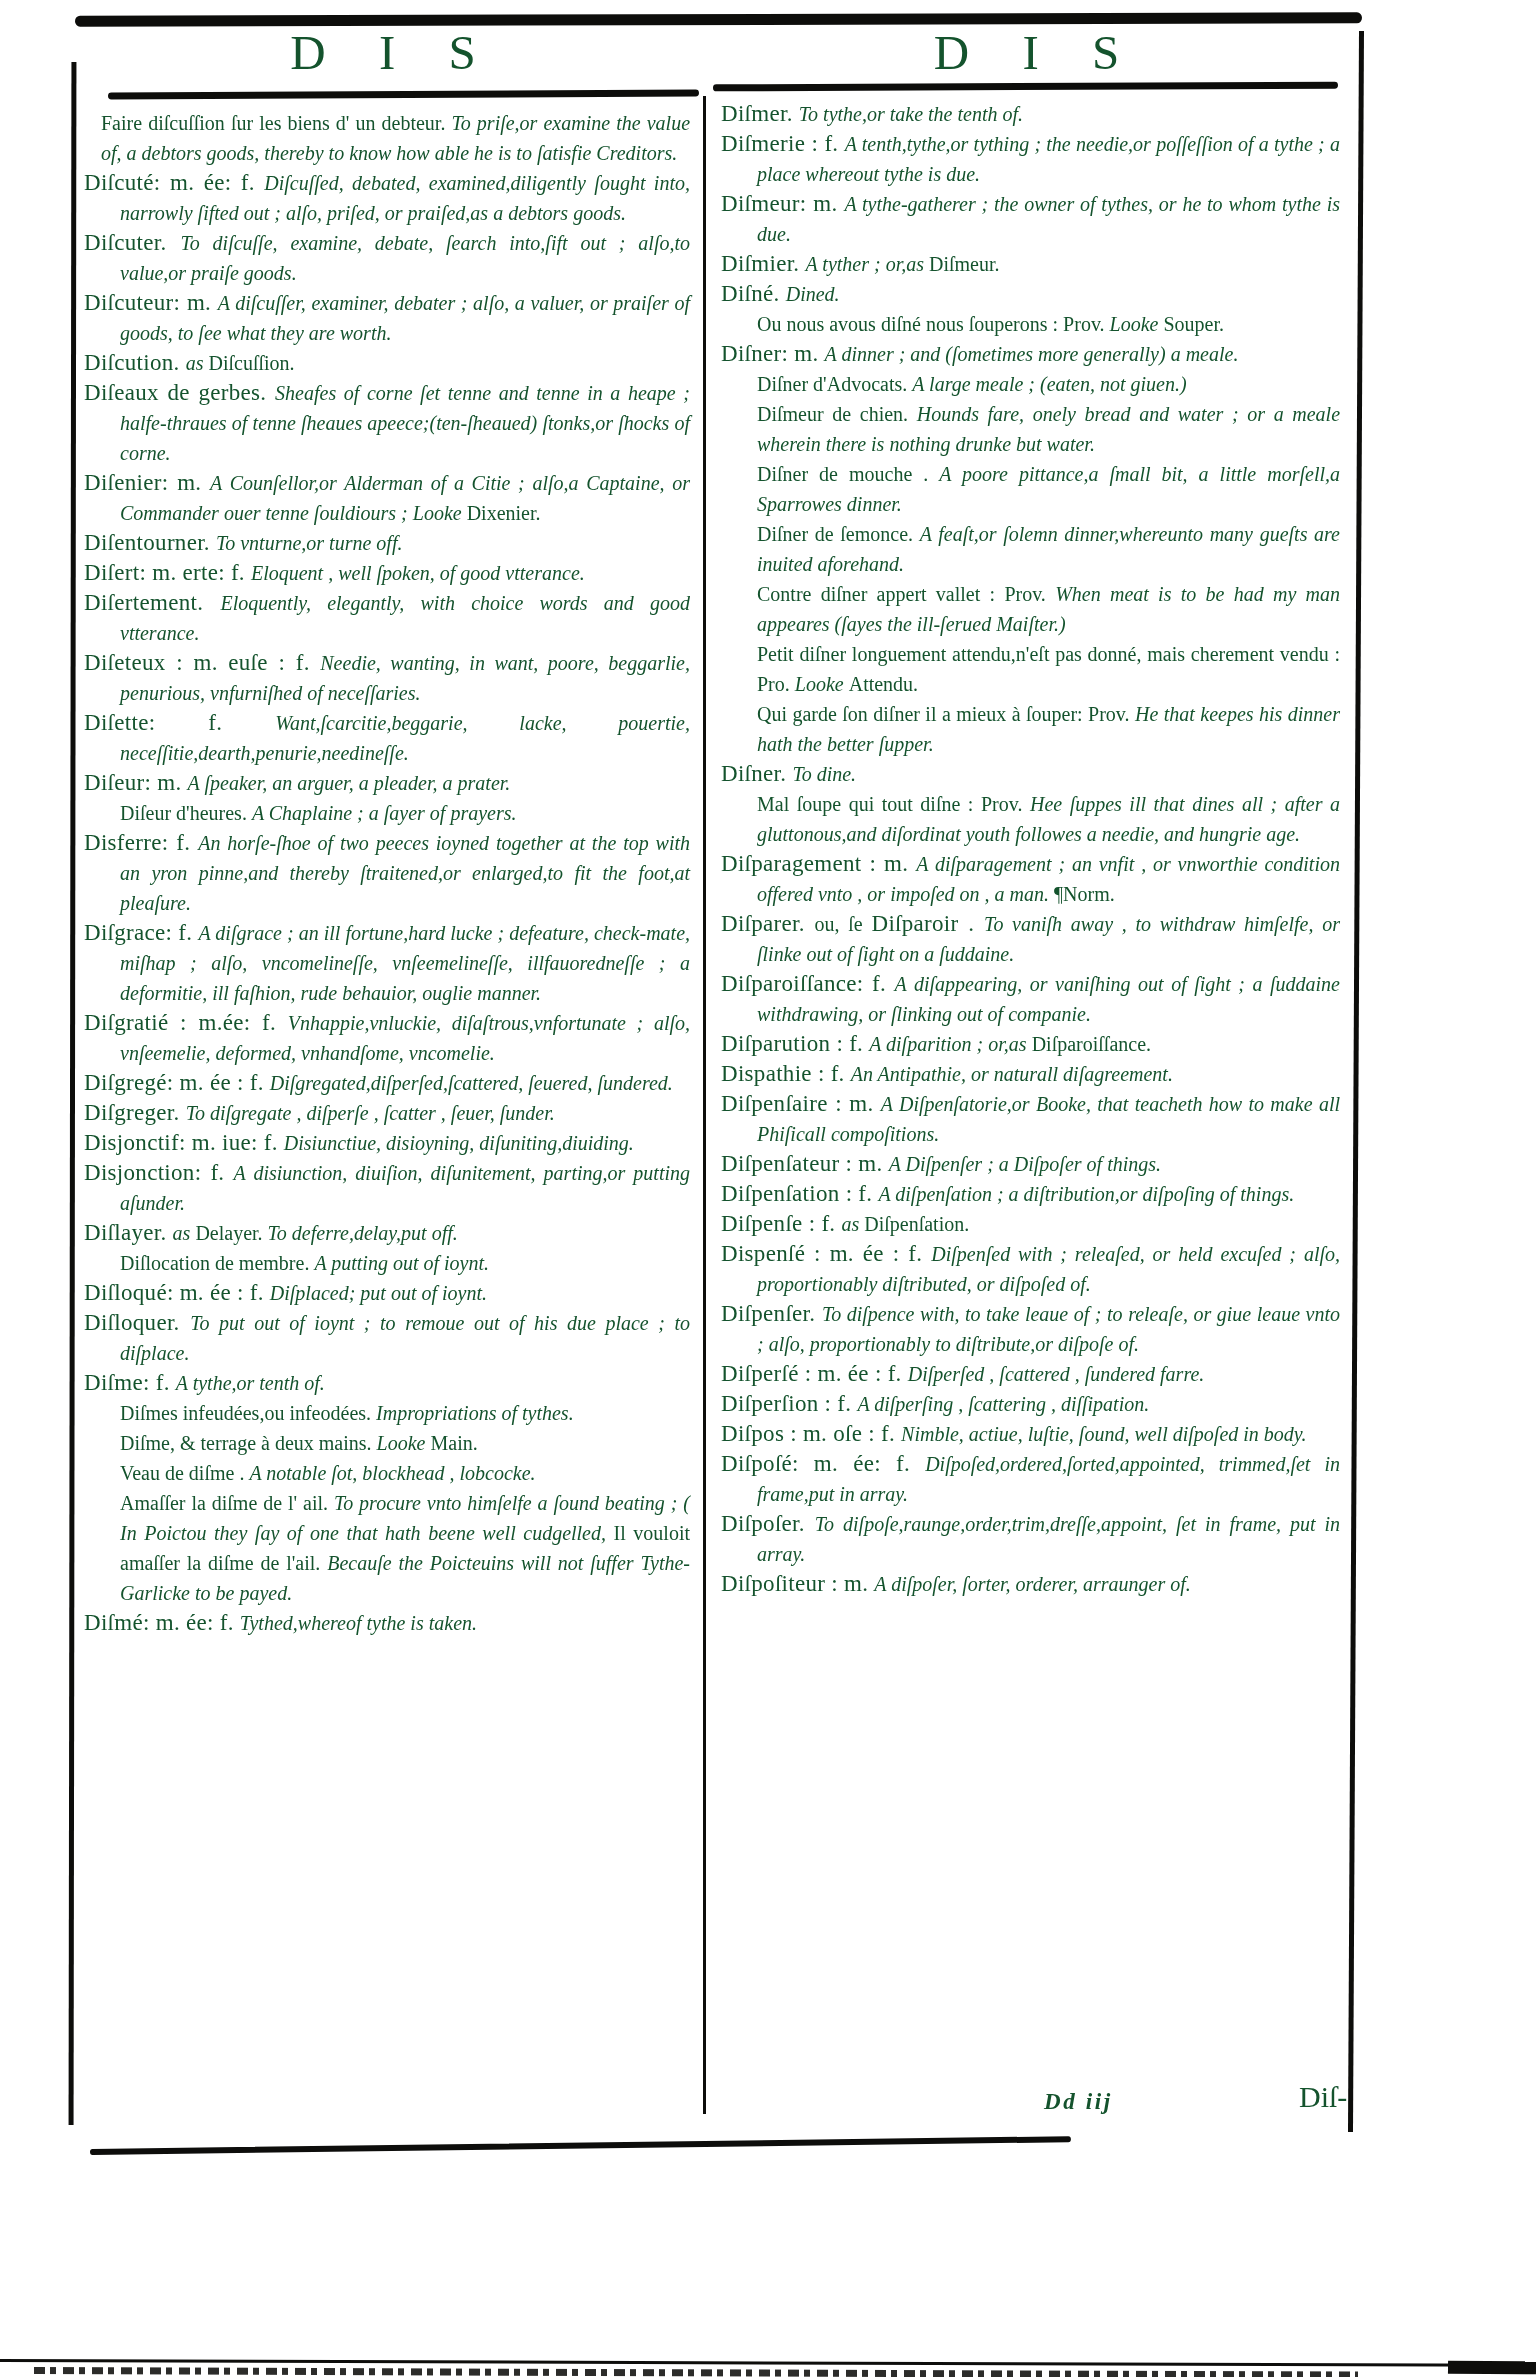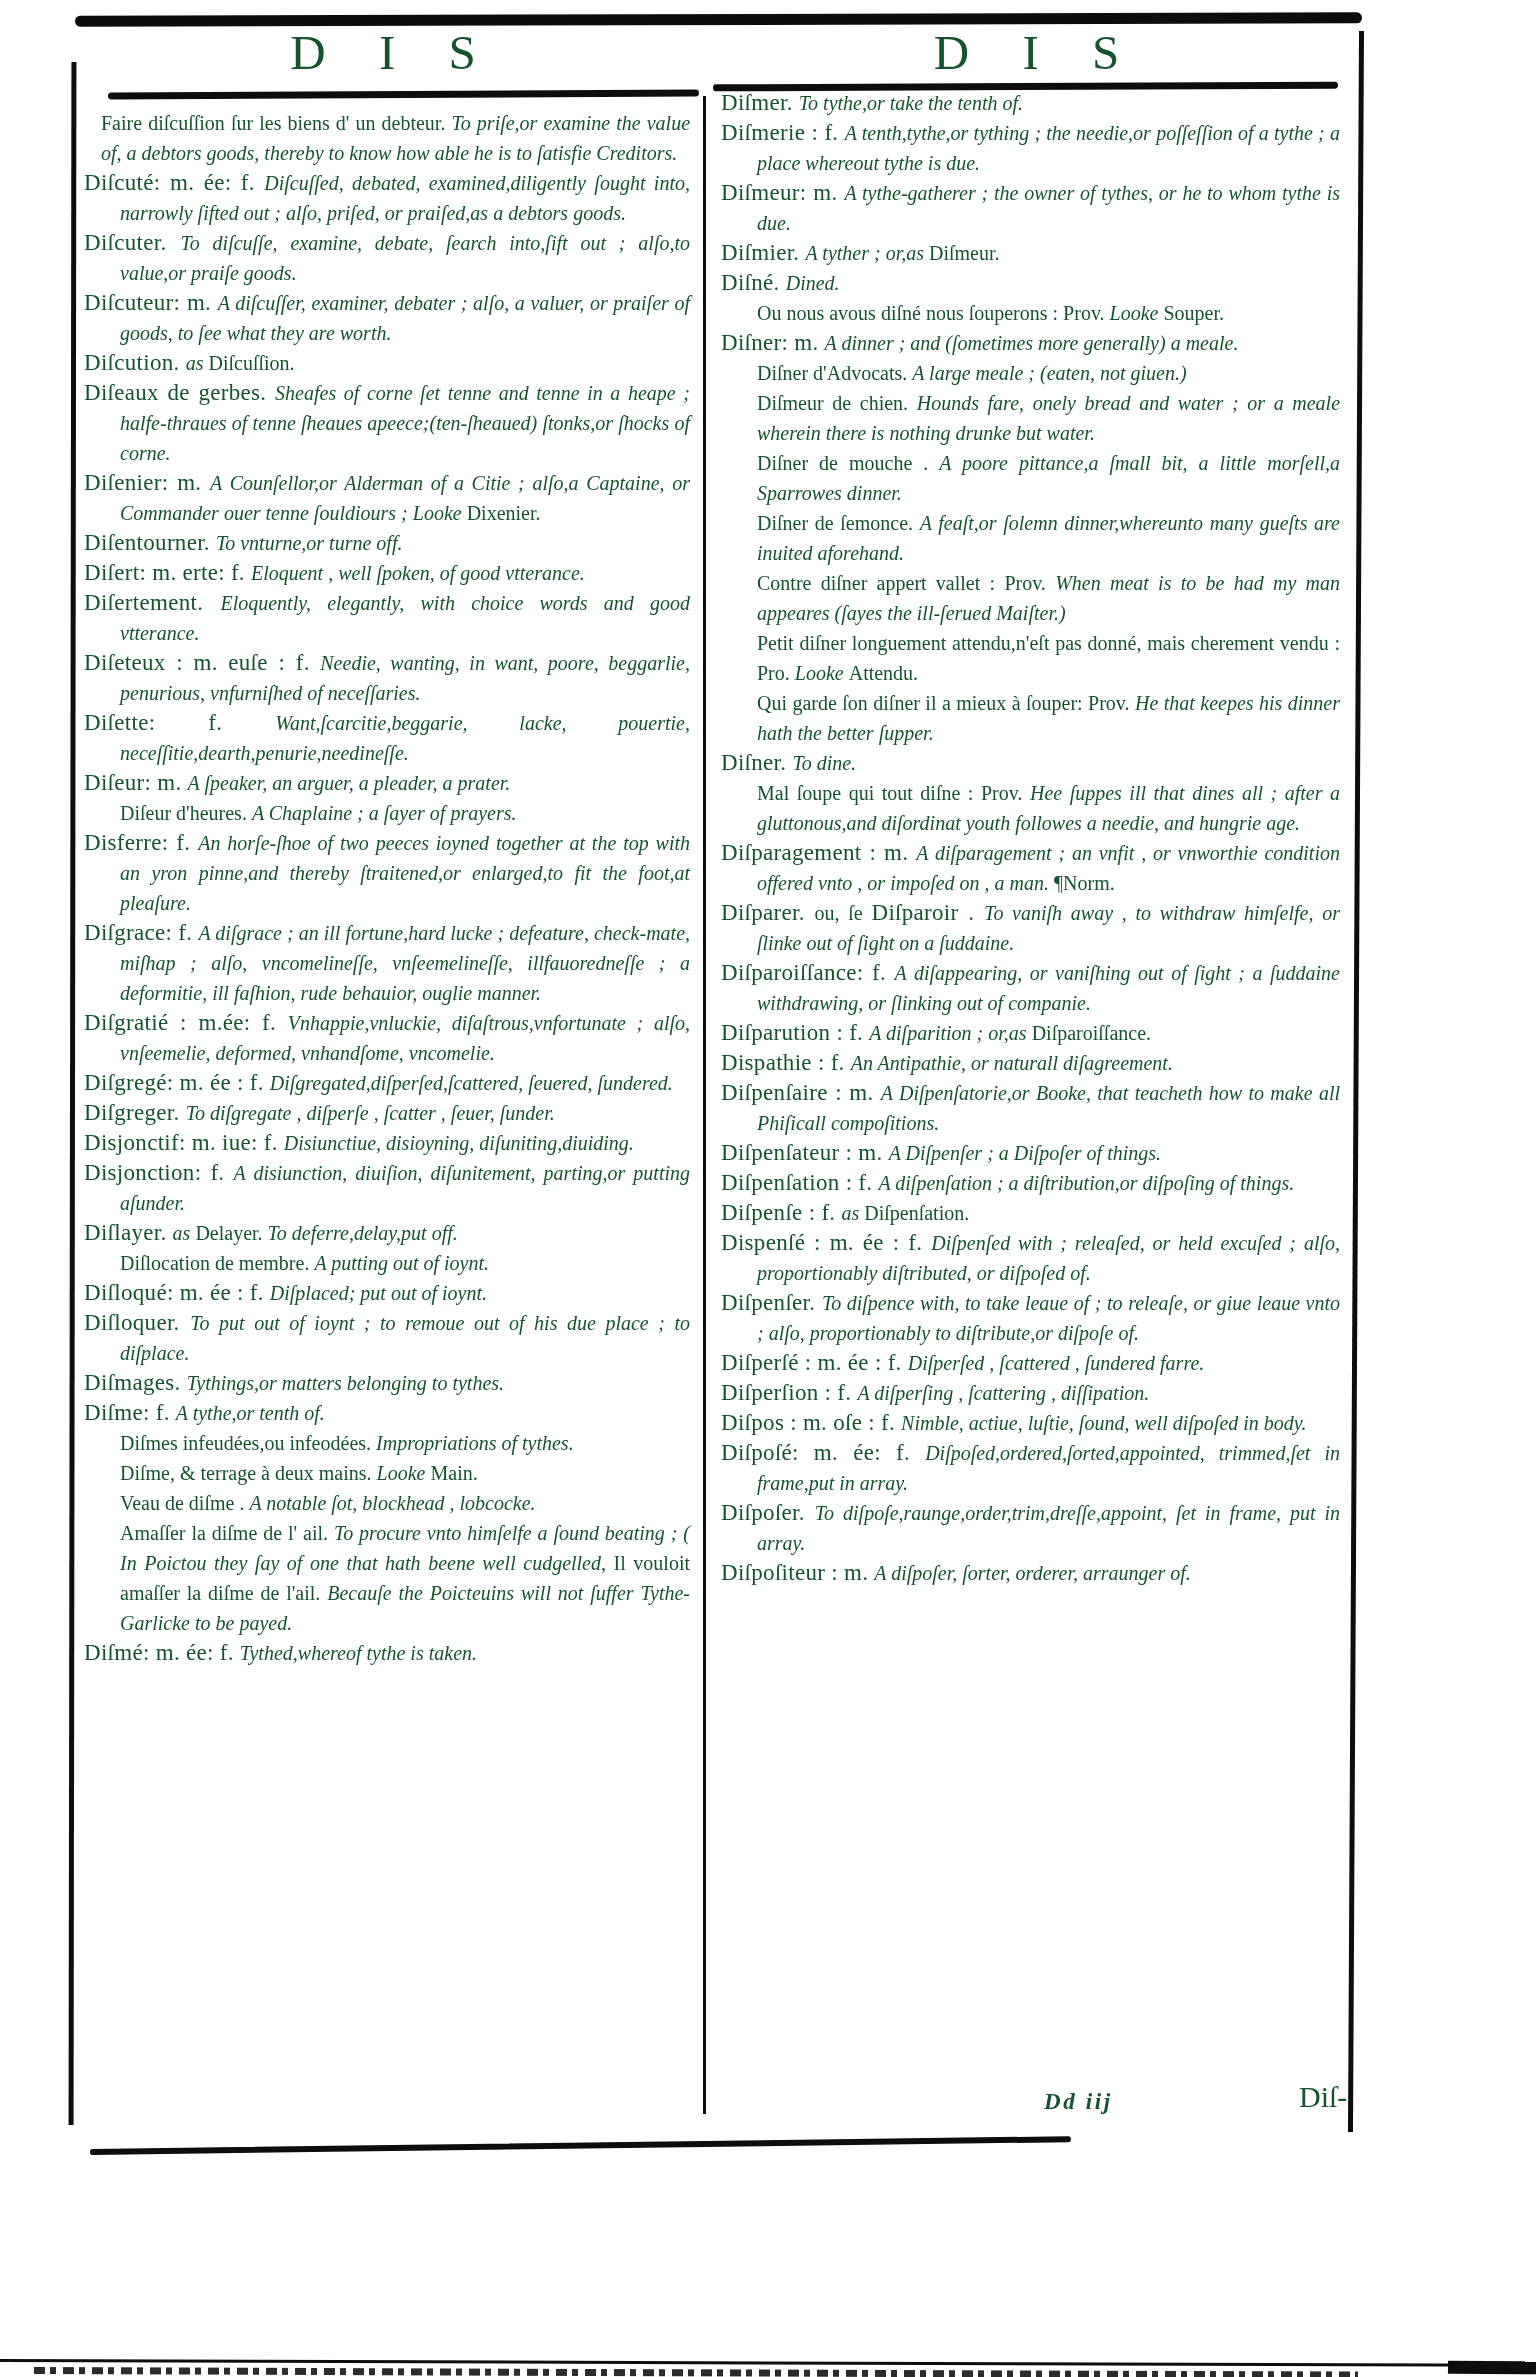--- a/index.html
+++ b/index.html
@@ -36,21 +36,21 @@
   .colhead.left{left:77px;width:624px;}
   .colhead.right{left:706px;width:653px;}
   
   .col{
     position:absolute;
     text-align:justify;
     font-size:20px;
     line-height:30px;
   }
   .col.left{left:84px;top:108px;width:606px;}
-  .col.right{left:721px;top:88px;width:619px;}
+  .col.right{left:721px;top:99px;width:619px;}
   .entry{margin:0;padding:0;}
   .entry.main{padding-left:36px;text-indent:-36px;}
   .entry.sub{padding-left:36px;text-indent:0;}
   .entry.cont{padding-left:17px;text-indent:0;}
   .hw{font-size:23px;letter-spacing:0.3px;}
   .rm{font-style:normal;}
   .it{font-style:italic;}
   
   .signature{position:absolute;left:1044px;top:2089px;font-size:23px;font-style:italic;letter-spacing:2.6px;font-weight:bold;}
   .catchword{position:absolute;left:1299px;top:2080px;font-size:30px;}
@@ -90,21 +90,20 @@
       <p class="entry main"><span class="hw">Diſgrace: f. </span><span class="it">A diſgrace ; an ill fortune,hard lucke ; defeature, check-mate, miſhap ; alſo, vncomelineſſe, vnſeemelineſſe, illfauoredneſſe ; a deformitie, ill faſhion, rude behauior, ouglie manner.</span></p>
       <p class="entry main"><span class="hw">Diſgratié : m.ée: f. </span><span class="it">Vnhappie,vnluckie, diſaſtrous,vnfortunate ; alſo, vnſeemelie, deformed, vnhandſome, vncomelie.</span></p>
       <p class="entry main"><span class="hw">Diſgregé: m. ée : f. </span><span class="it">Diſgregated,diſperſed,ſcattered, ſeuered, ſundered.</span></p>
       <p class="entry main"><span class="hw">Diſgreger. </span><span class="it">To diſgregate , diſperſe , ſcatter , ſeuer, ſunder.</span></p>
       <p class="entry main"><span class="hw">Disjonctif: m. iue: f. </span><span class="it">Disiunctiue, disioyning, diſuniting,diuiding.</span></p>
       <p class="entry main"><span class="hw">Disjonction: f. </span><span class="it">A disiunction, diuiſion, diſunitement, parting,or putting aſunder.</span></p>
       <p class="entry main"><span class="hw">Diſlayer. </span><span class="it">as </span><span class="rm">Delayer. </span><span class="it">To deferre,delay,put off.</span></p>
       <p class="entry sub"><span class="rm">Diſlocation de membre. </span><span class="it">A putting out of ioynt.</span></p>
       <p class="entry main"><span class="hw">Diſloqué: m. ée : f. </span><span class="it">Diſplaced; put out of ioynt.</span></p>
       <p class="entry main"><span class="hw">Diſloquer. </span><span class="it">To put out of ioynt ; to remoue out of his due place ; to diſplace.</span></p>
-      <p class="entry main"><span class="hw">Diſmages. </span><span class="it">Tythings,or matters belonging to tythes.</span></p>
       <p class="entry main"><span class="hw">Diſme: f. </span><span class="it">A tythe,or tenth of.</span></p>
       <p class="entry sub"><span class="rm">Diſmes infeudées,ou infeodées. </span><span class="it">Impropriations of tythes.</span></p>
       <p class="entry sub"><span class="rm">Diſme, &amp; terrage à deux mains. </span><span class="it">Looke </span><span class="rm">Main.</span></p>
       <p class="entry sub"><span class="rm">Veau de diſme . </span><span class="it">A notable ſot, blockhead , lobcocke.</span></p>
       <p class="entry sub"><span class="rm">Amaſſer la diſme de l' ail. </span><span class="it">To procure vnto himſelfe a ſound beating ; ( In Poictou they ſay of one that hath beene well cudgelled, </span><span class="rm">Il vouloit amaſſer la diſme de l'ail. </span><span class="it">Becauſe the Poicteuins will not ſuffer Tythe-Garlicke to be payed.</span></p>
       <p class="entry main"><span class="hw">Diſmé: m. ée: f. </span><span class="it">Tythed,whereof tythe is taken.</span></p>
     </div>
   <div class="col right">
       <p class="entry main"><span class="hw">Diſmer. </span><span class="it">To tythe,or take the tenth of.</span></p>
       <p class="entry main"><span class="hw">Diſmerie : f. </span><span class="it">A tenth,tythe,or tything ; the needie,or poſſeſſion of a tythe ; a place whereout tythe is due.</span></p>

